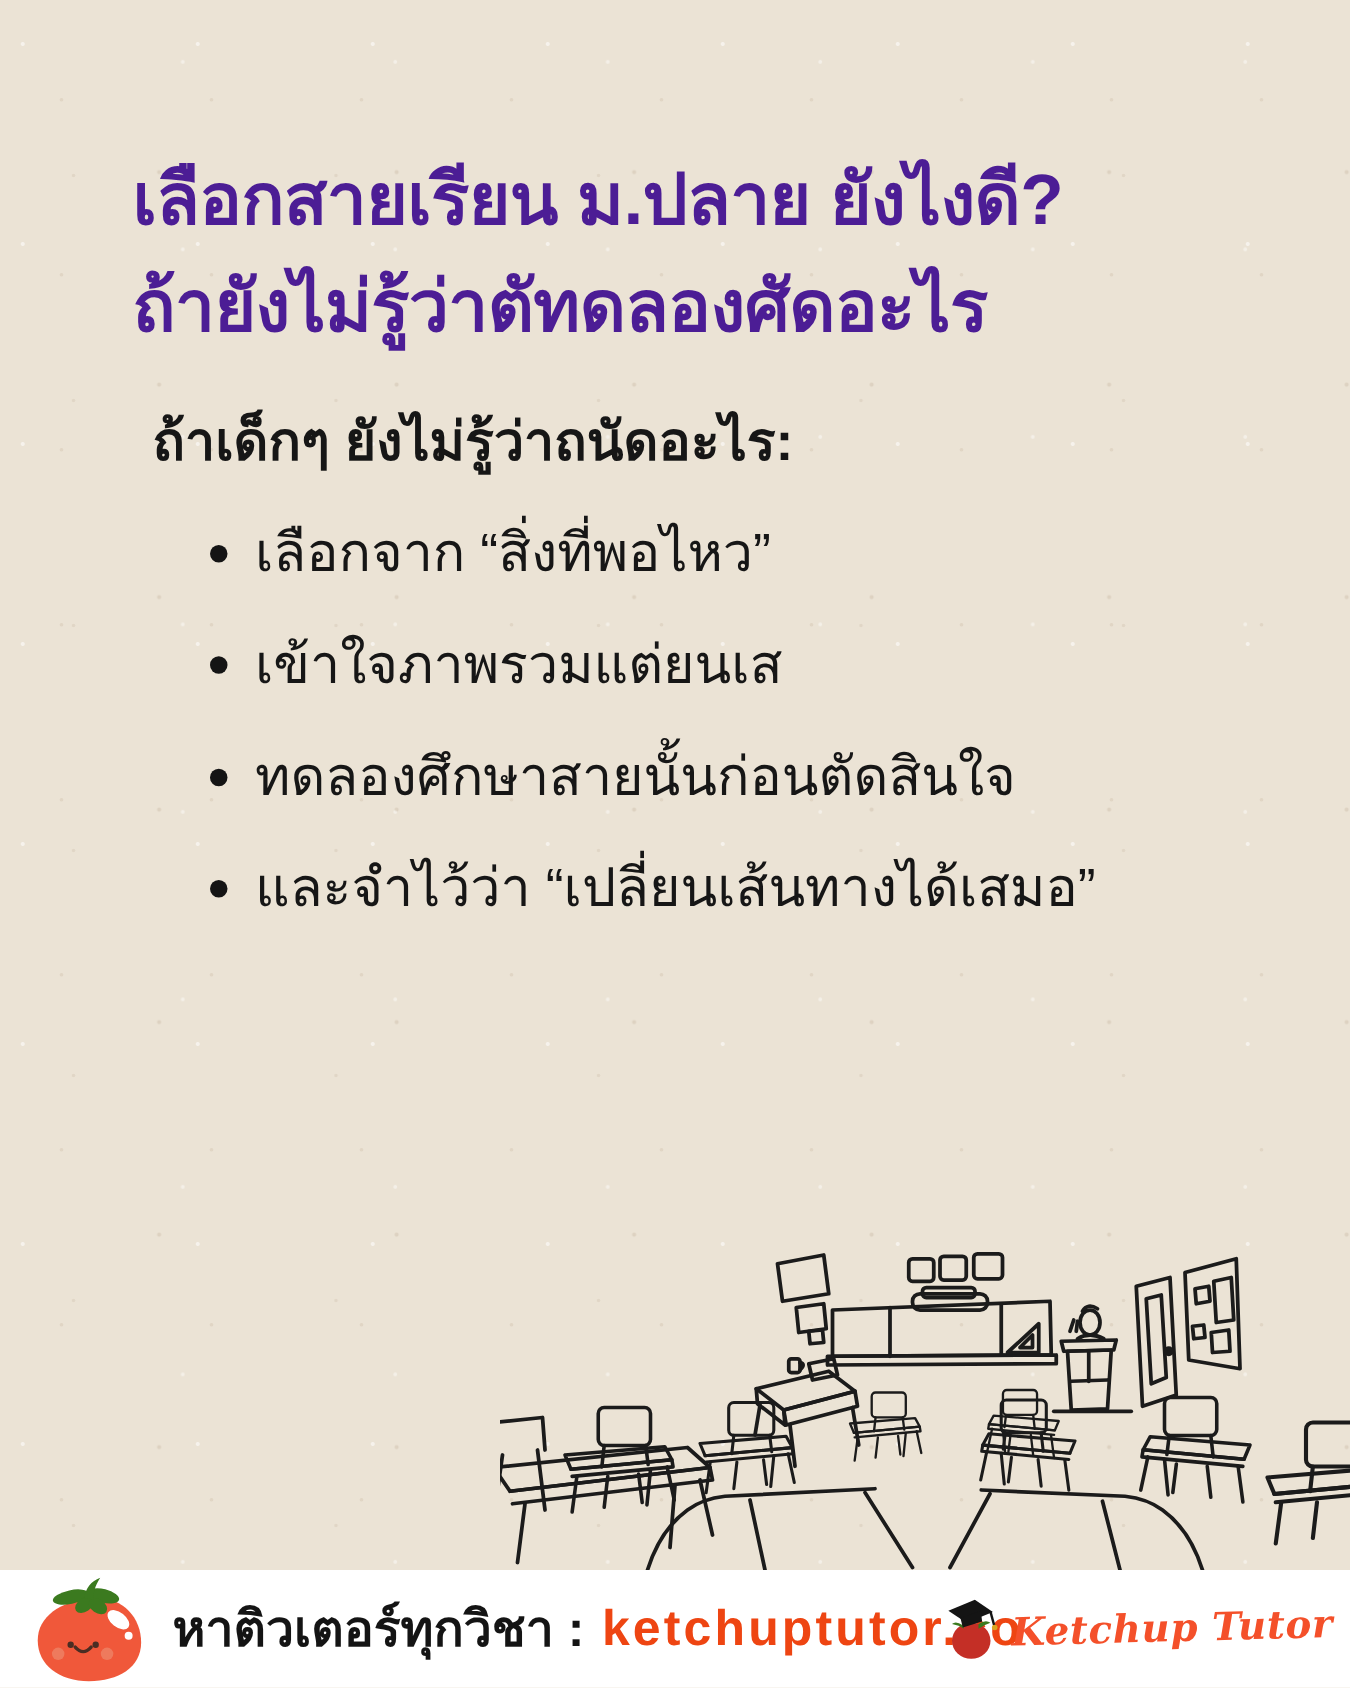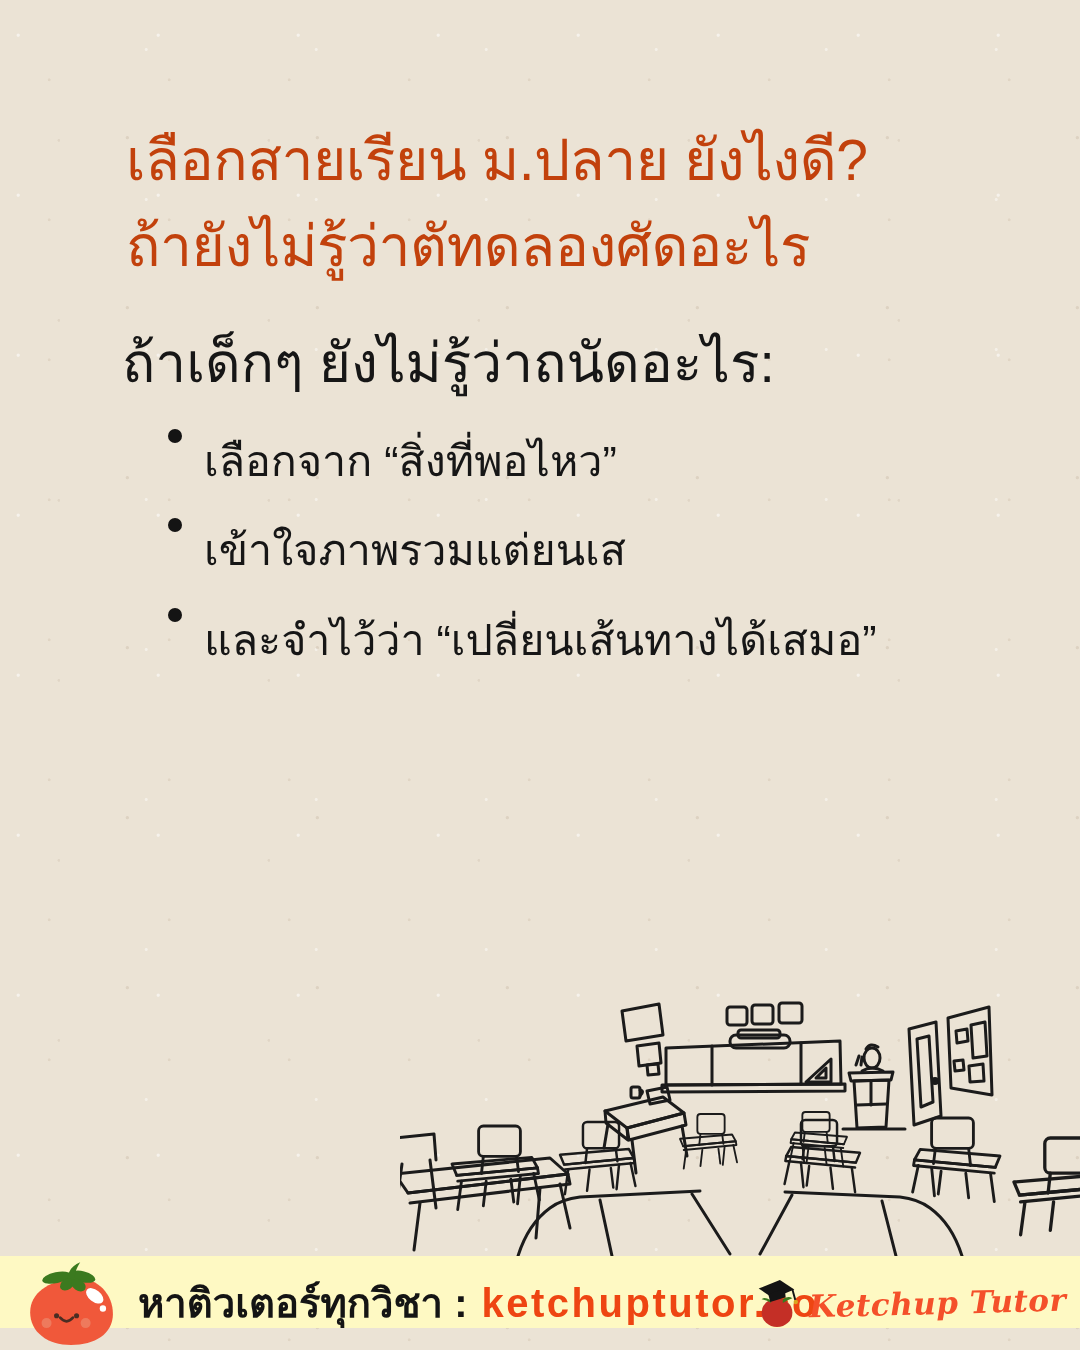--- a/index.html
+++ b/index.html
@@ -14,32 +14,32 @@
     position:absolute;inset:0;
     background-image:
       radial-gradient(circle at 13% 22%, rgba(255,255,255,.55) 0 1.2px, transparent 2px),
       radial-gradient(circle at 67% 81%, rgba(150,120,90,.16) 0 1.2px, transparent 2px),
       radial-gradient(circle at 41% 57%, rgba(150,120,90,.13) 0 1px, transparent 1.8px),
       radial-gradient(circle at 86% 33%, rgba(255,255,255,.45) 0 1.1px, transparent 1.9px),
       radial-gradient(circle at 28% 78%, rgba(150,120,90,.12) 0 1px, transparent 1.7px);
     background-size:140px 160px,190px 170px,120px 140px,170px 150px,210px 180px;
   }
   .title{
-    position:absolute;left:126px;top:118px;width:900px;
-    color:#c2410c;font-weight:400;font-size:57px;line-height:1.5;
+    position:absolute;left:106px;top:118px;width:900px;
+    color:#4c1d95;font-weight:700;font-size:57px;line-height:1.5;
     letter-spacing:-0.5px;
   }
   .body-block{position:absolute;left:122px;top:322px;width:880px;color:#161616;}
-  .intro{font-size:55px;line-height:1.5;font-weight:400;}
+  .intro{font-size:43px;line-height:1.5;font-weight:700;}
   ul.bullets{list-style:none;margin:24px 0 0 0;padding:0 0 0 46px;display:flex;flex-direction:column;gap:25px;}
-  ul.bullets li{display:flex;font-size:43px;line-height:1.5;}
+  ul.bullets li{display:flex;align-items:center;font-size:43px;line-height:1.5;}
   .dot{flex:0 0 auto;width:14px;height:14px;border-radius:50%;background:#141414;margin-right:22px;}
   .classroom{position:absolute;left:400px;top:988px;width:680px;height:268px;}
   .footer{
-    position:absolute;left:0;top:1256px;width:1080px;height:72px;background:#fef9c3;
+    position:absolute;left:0;top:1256px;width:1080px;height:94px;background:#ffffff;
     display:flex;align-items:center;
   }
   .mascot{position:absolute;left:22px;top:2px;width:100px;height:92px;}
   .tagline{position:absolute;left:138px;top:0;height:94px;display:flex;align-items:center;
     font-size:40px;font-weight:700;color:#141414;white-space:nowrap;}
   .tagline .site{color:#ee4512;letter-spacing:2.5px;margin-left:14px;font-weight:700;}
   .brand{position:absolute;right:14px;top:0;height:94px;display:flex;align-items:center;gap:6px;}
   .brand-logo{width:52px;height:62px;}
   .brand-name{
     color:#f4502a;font-size:31px;font-weight:700;font-style:italic;
@@ -61,20 +61,24 @@
   <div class="body-block">
     <div class="intro">ถ้าเด็กๆ ยังไม่รู้ว่าถนัดอะไร:</div>
     <ul class="bullets">
       <li>
           <span class="dot"></span>
           <span>เลือกจาก “สิ่งที่พอไหว”</span>
         </li>
       <li>
           <span class="dot"></span>
           <span>เข้าใจภาพรวมแต่ยนเส</span>
+        </li>
+      <li>
+          <span class="dot"></span>
+          <span>ทดลองศึกษาสายนั้นก่อนตัดสินใจ</span>
         </li>
       <li>
           <span class="dot"></span>
           <span>และจำไว้ว่า “เปลี่ยนเส้นทางได้เสมอ”</span>
         </li>
     </ul>
   </div>
 
   <svg class="classroom" viewBox="0 0 680 268" fill="none" stroke="#1b1b1b" stroke-width="3" stroke-linecap="round" stroke-linejoin="round">
     <defs>

